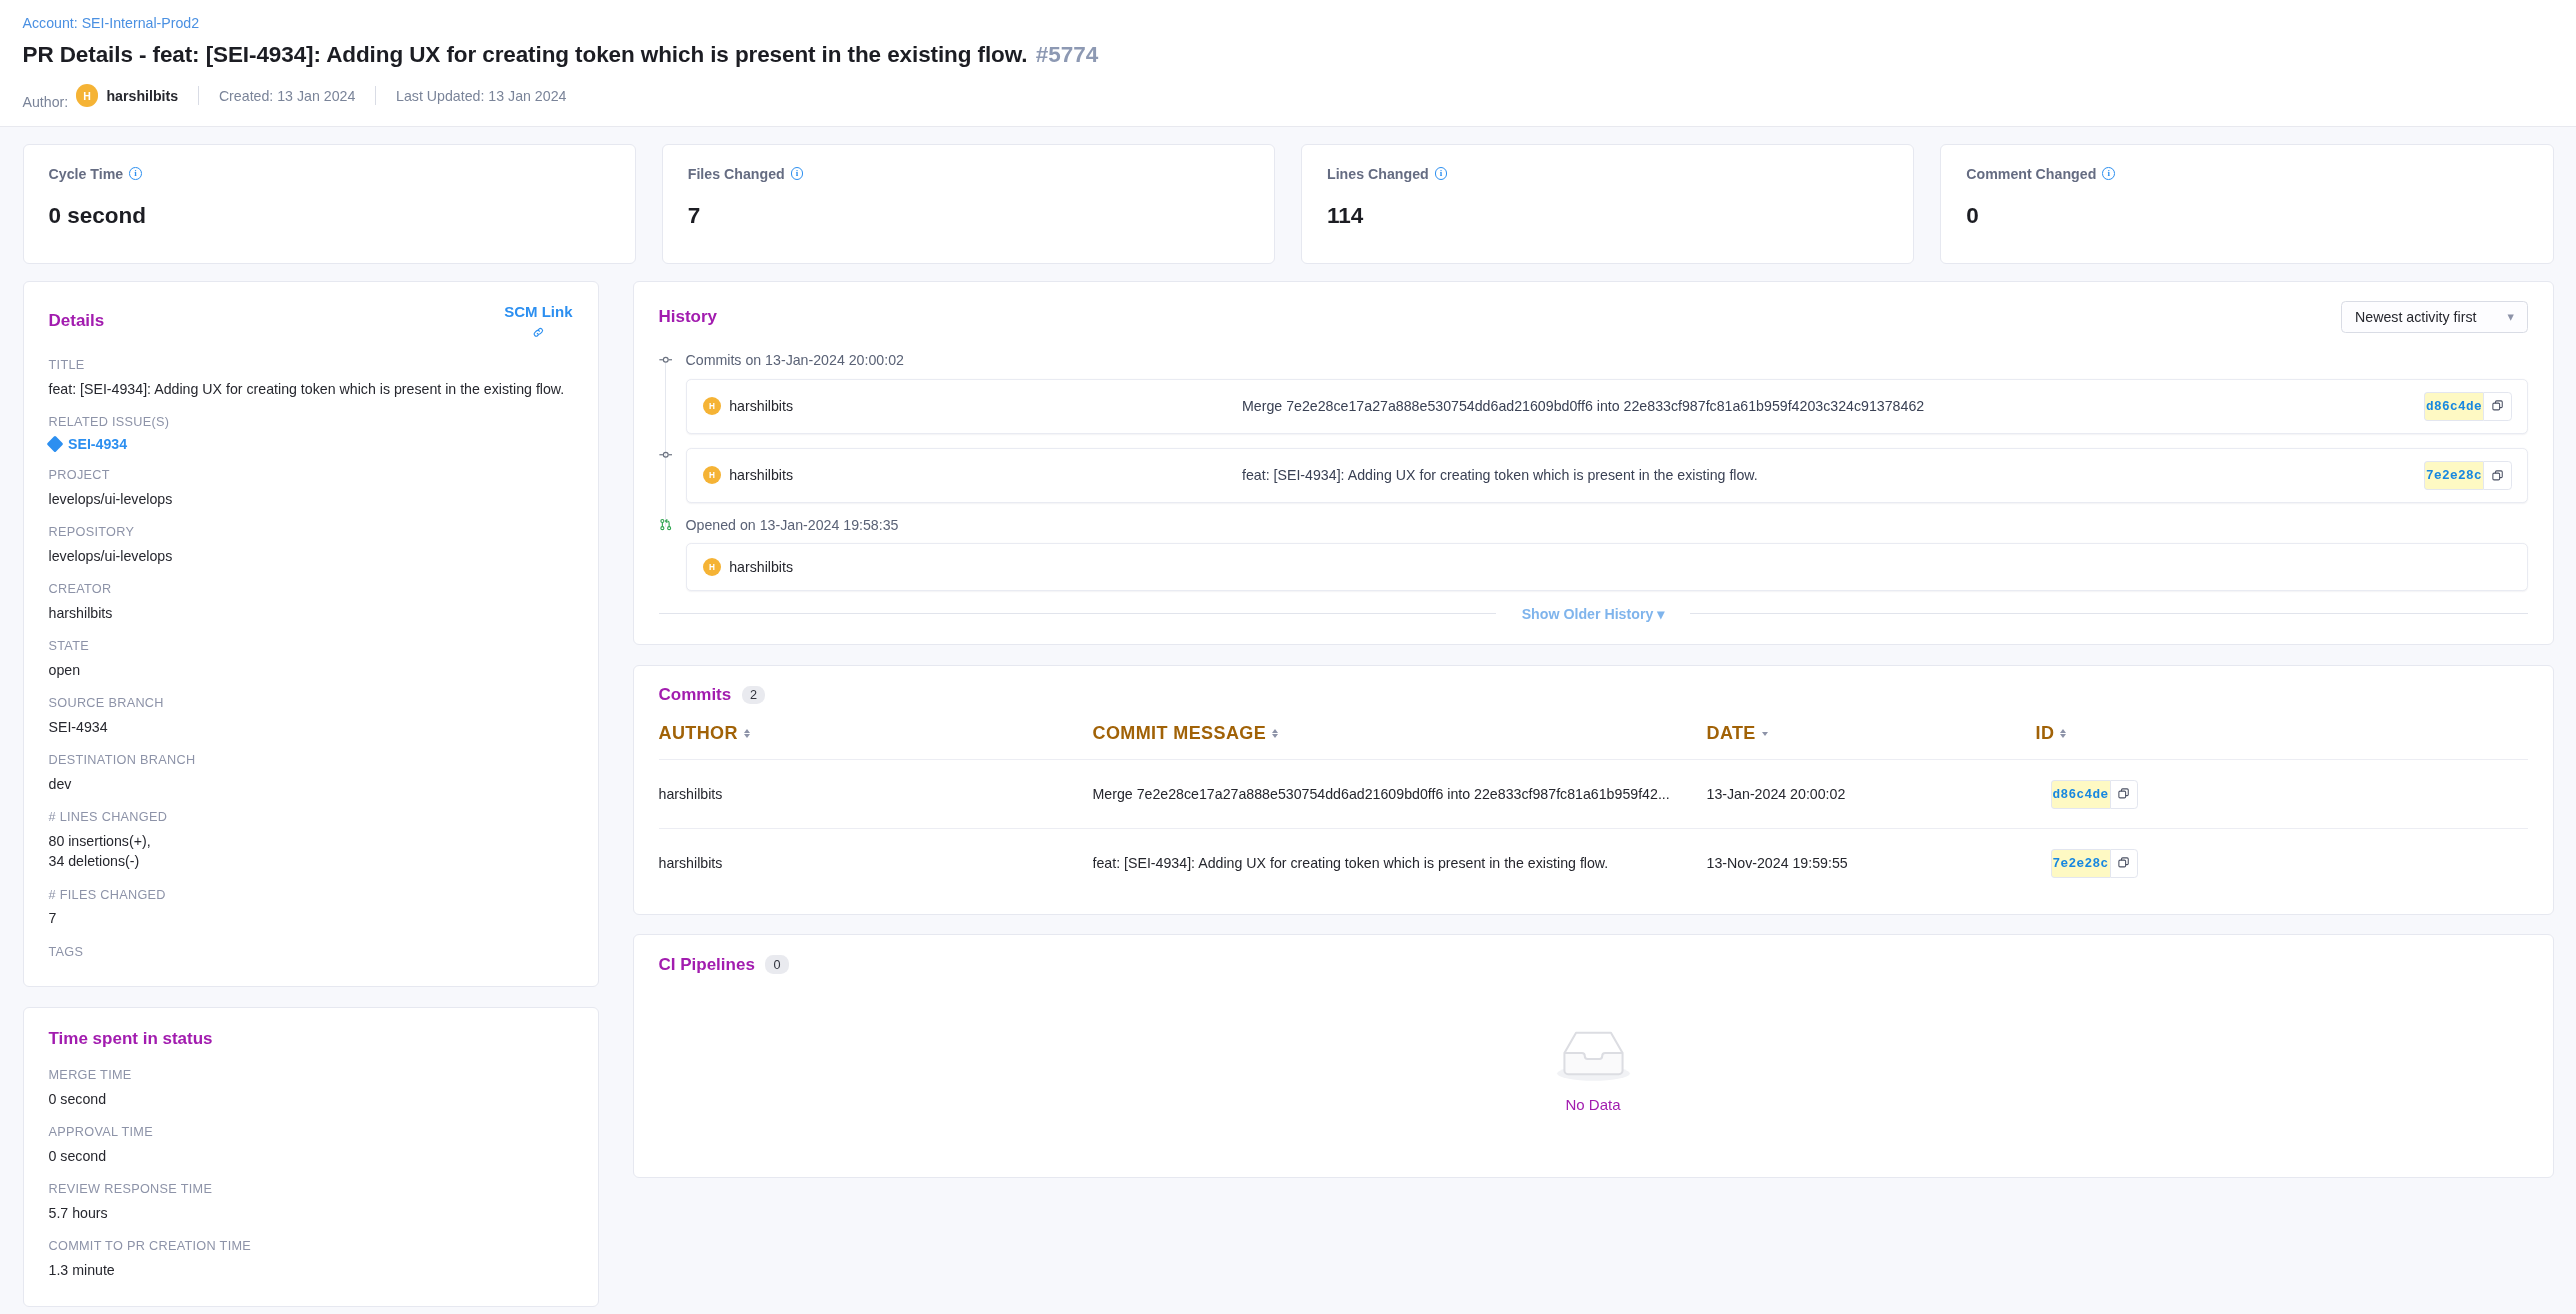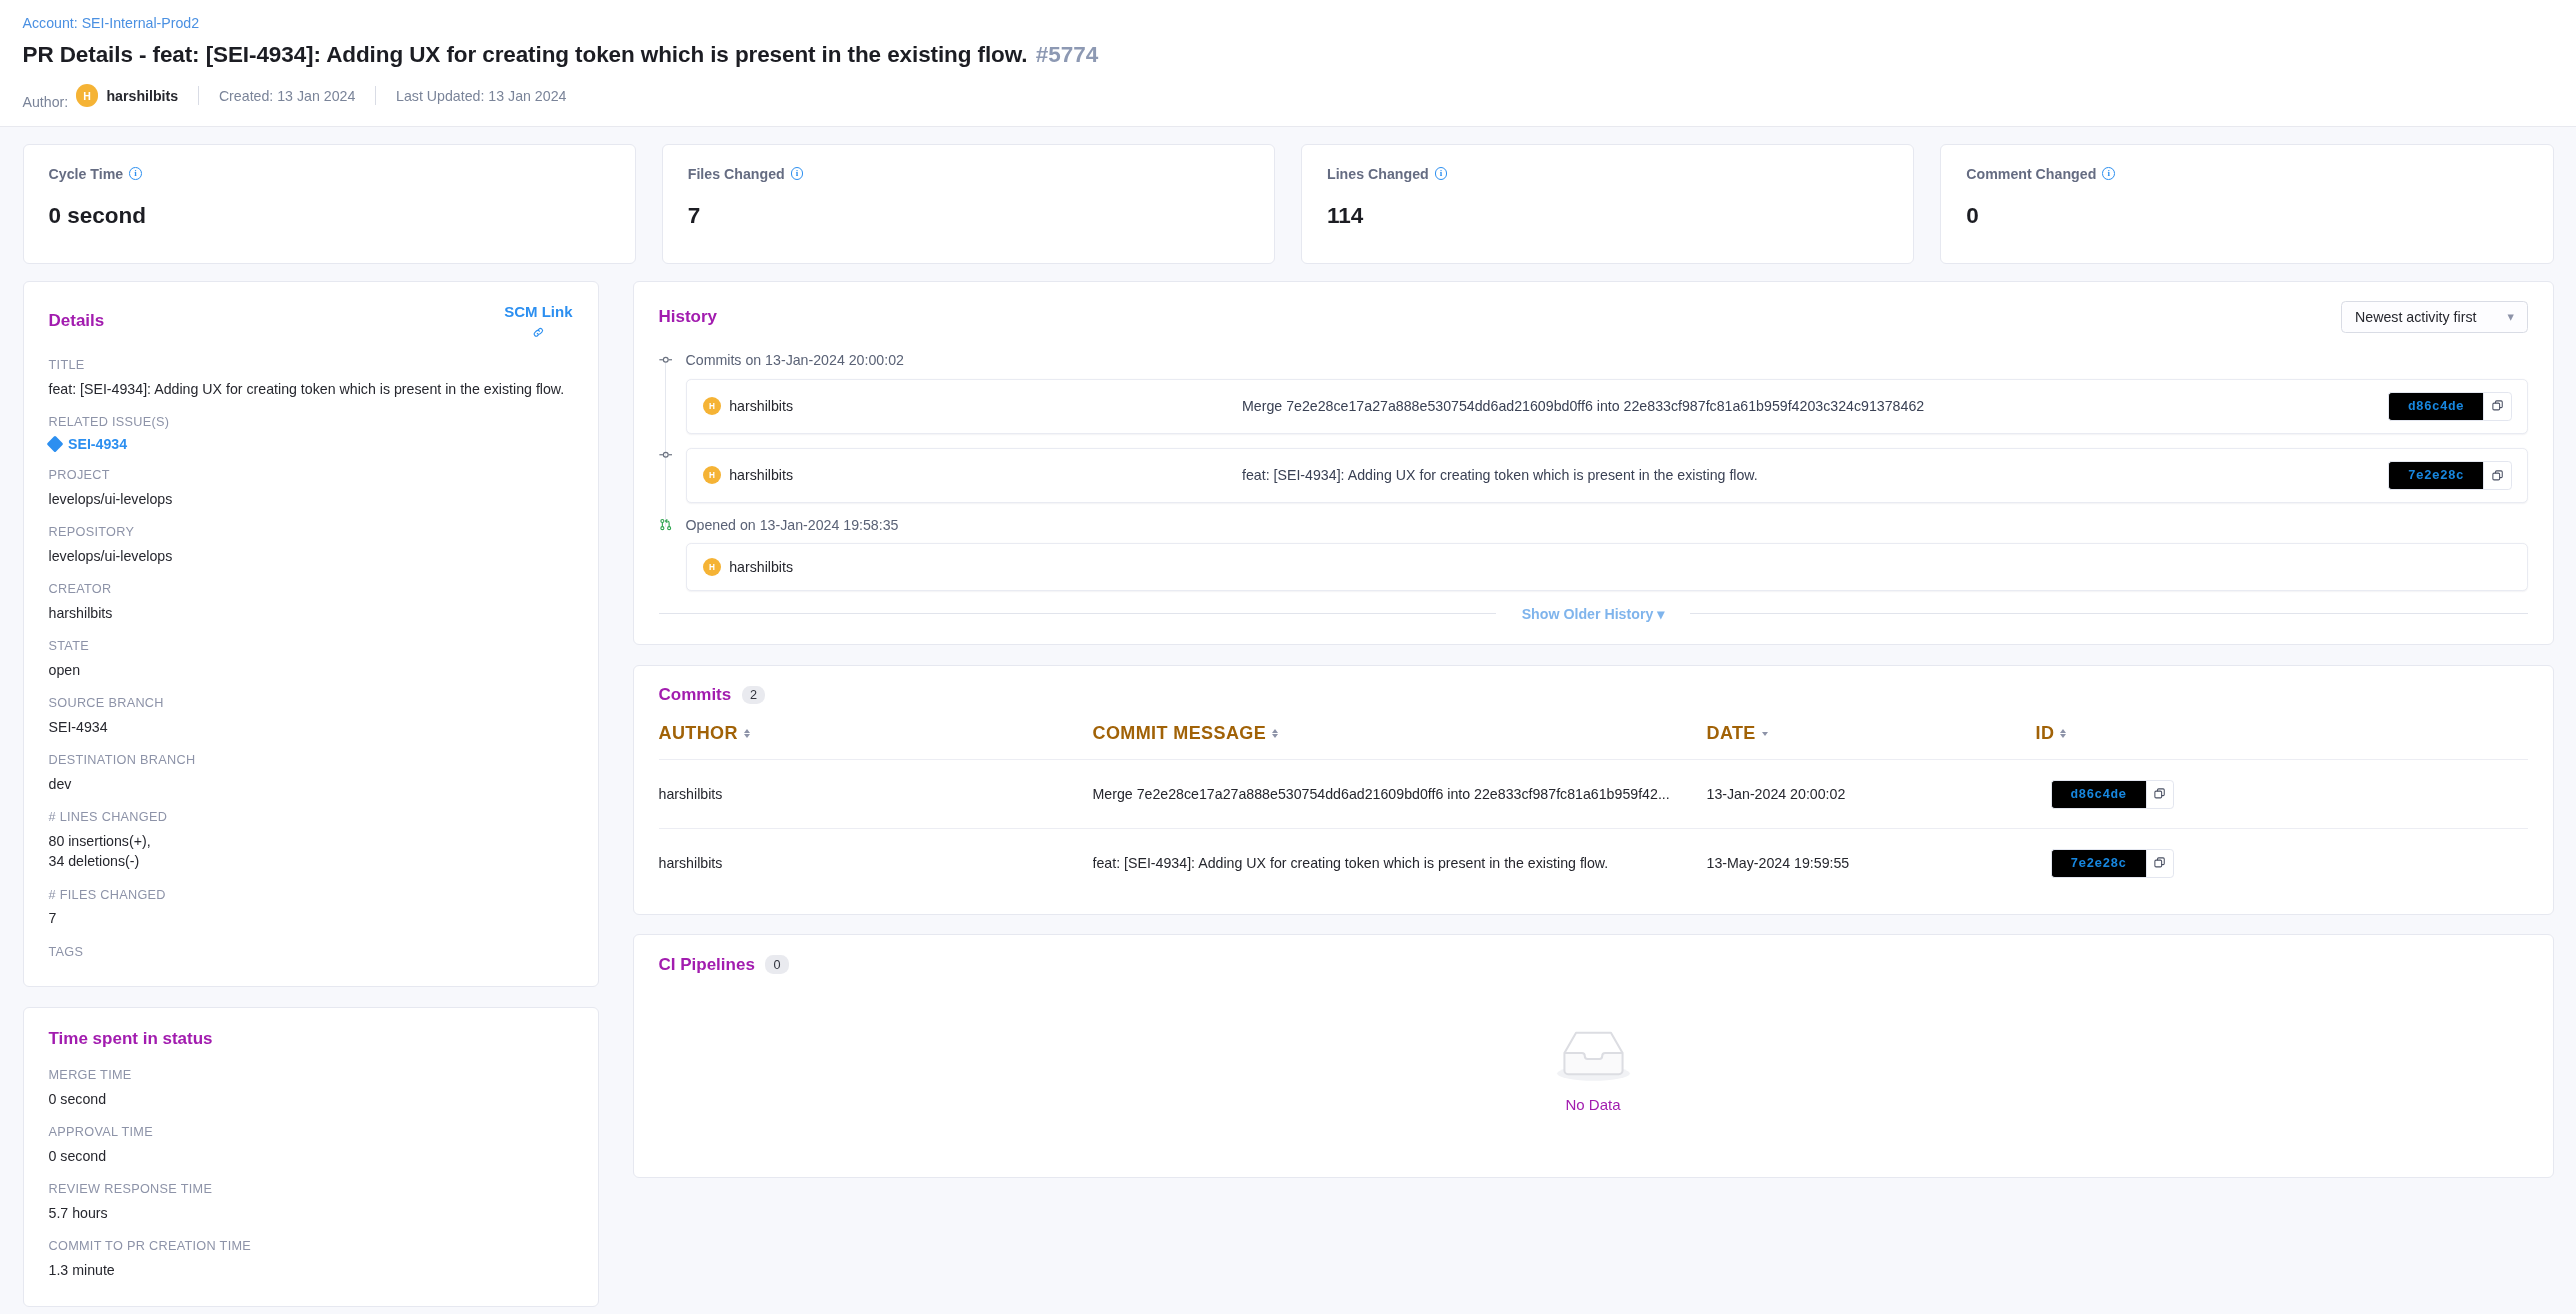--- a/index.html
+++ b/index.html
@@ -259,26 +259,26 @@
   }
   .hash-group {
     display: inline-flex;
     flex: none;
     margin-left: 15px;
   }
   .hash-badge {
     border: 0.7px solid #e3e6ef;
     border-right: none;
     border-radius: 3.7px 0 0 3.7px;
-    background: #000000;
+    background: #fef9c3;
     color: #1787e0;
     font-family: "Liberation Mono", monospace;
     font-weight: bold;
     font-size: 12.7px;
-    padding: 6px 19px;
+    padding: 6px 1px;
     letter-spacing: 0.4px;
   }
   .hash-copy {
     border: 0.7px solid #e3e6ef;
     border-radius: 0 3.7px 3.7px 0;
     background: #ffffff;
     width: 28.4px;
     display: inline-flex;
     align-items: center;
     justify-content: center;
@@ -681,21 +681,21 @@
                     </svg>
                   </span>
                 </span>
               </td>
             </tr>
             <tr>
               <td>harshilbits</td>
               <td>
                 <div class="msg-cell">feat: [SEI-4934]: Adding UX for creating token which is present in the existing flow.</div>
               </td>
-              <td>13-May-2024 19:59:55</td>
+              <td>13-Nov-2024 19:59:55</td>
               <td>
                 <span class="hash-group">
                   <span class="hash-badge">7e2e28c</span>
                   <span class="hash-copy">
                     <svg width="13.5" height="13.5" viewBox="0 0 18 18">
                       <rect x="2.5" y="5.5" width="9" height="9" rx="1.6" fill="none" stroke="#4a5063" stroke-width="1.4"></rect>
                       <path d="M6 5.5V4a1.5 1.5 0 0 1 1.5-1.5h6A1.5 1.5 0 0 1 15 4v6a1.5 1.5 0 0 1-1.5 1.5H11.5" fill="none" stroke="#4a5063" stroke-width="1.4"></path>
                     </svg>
                   </span>
                 </span>

